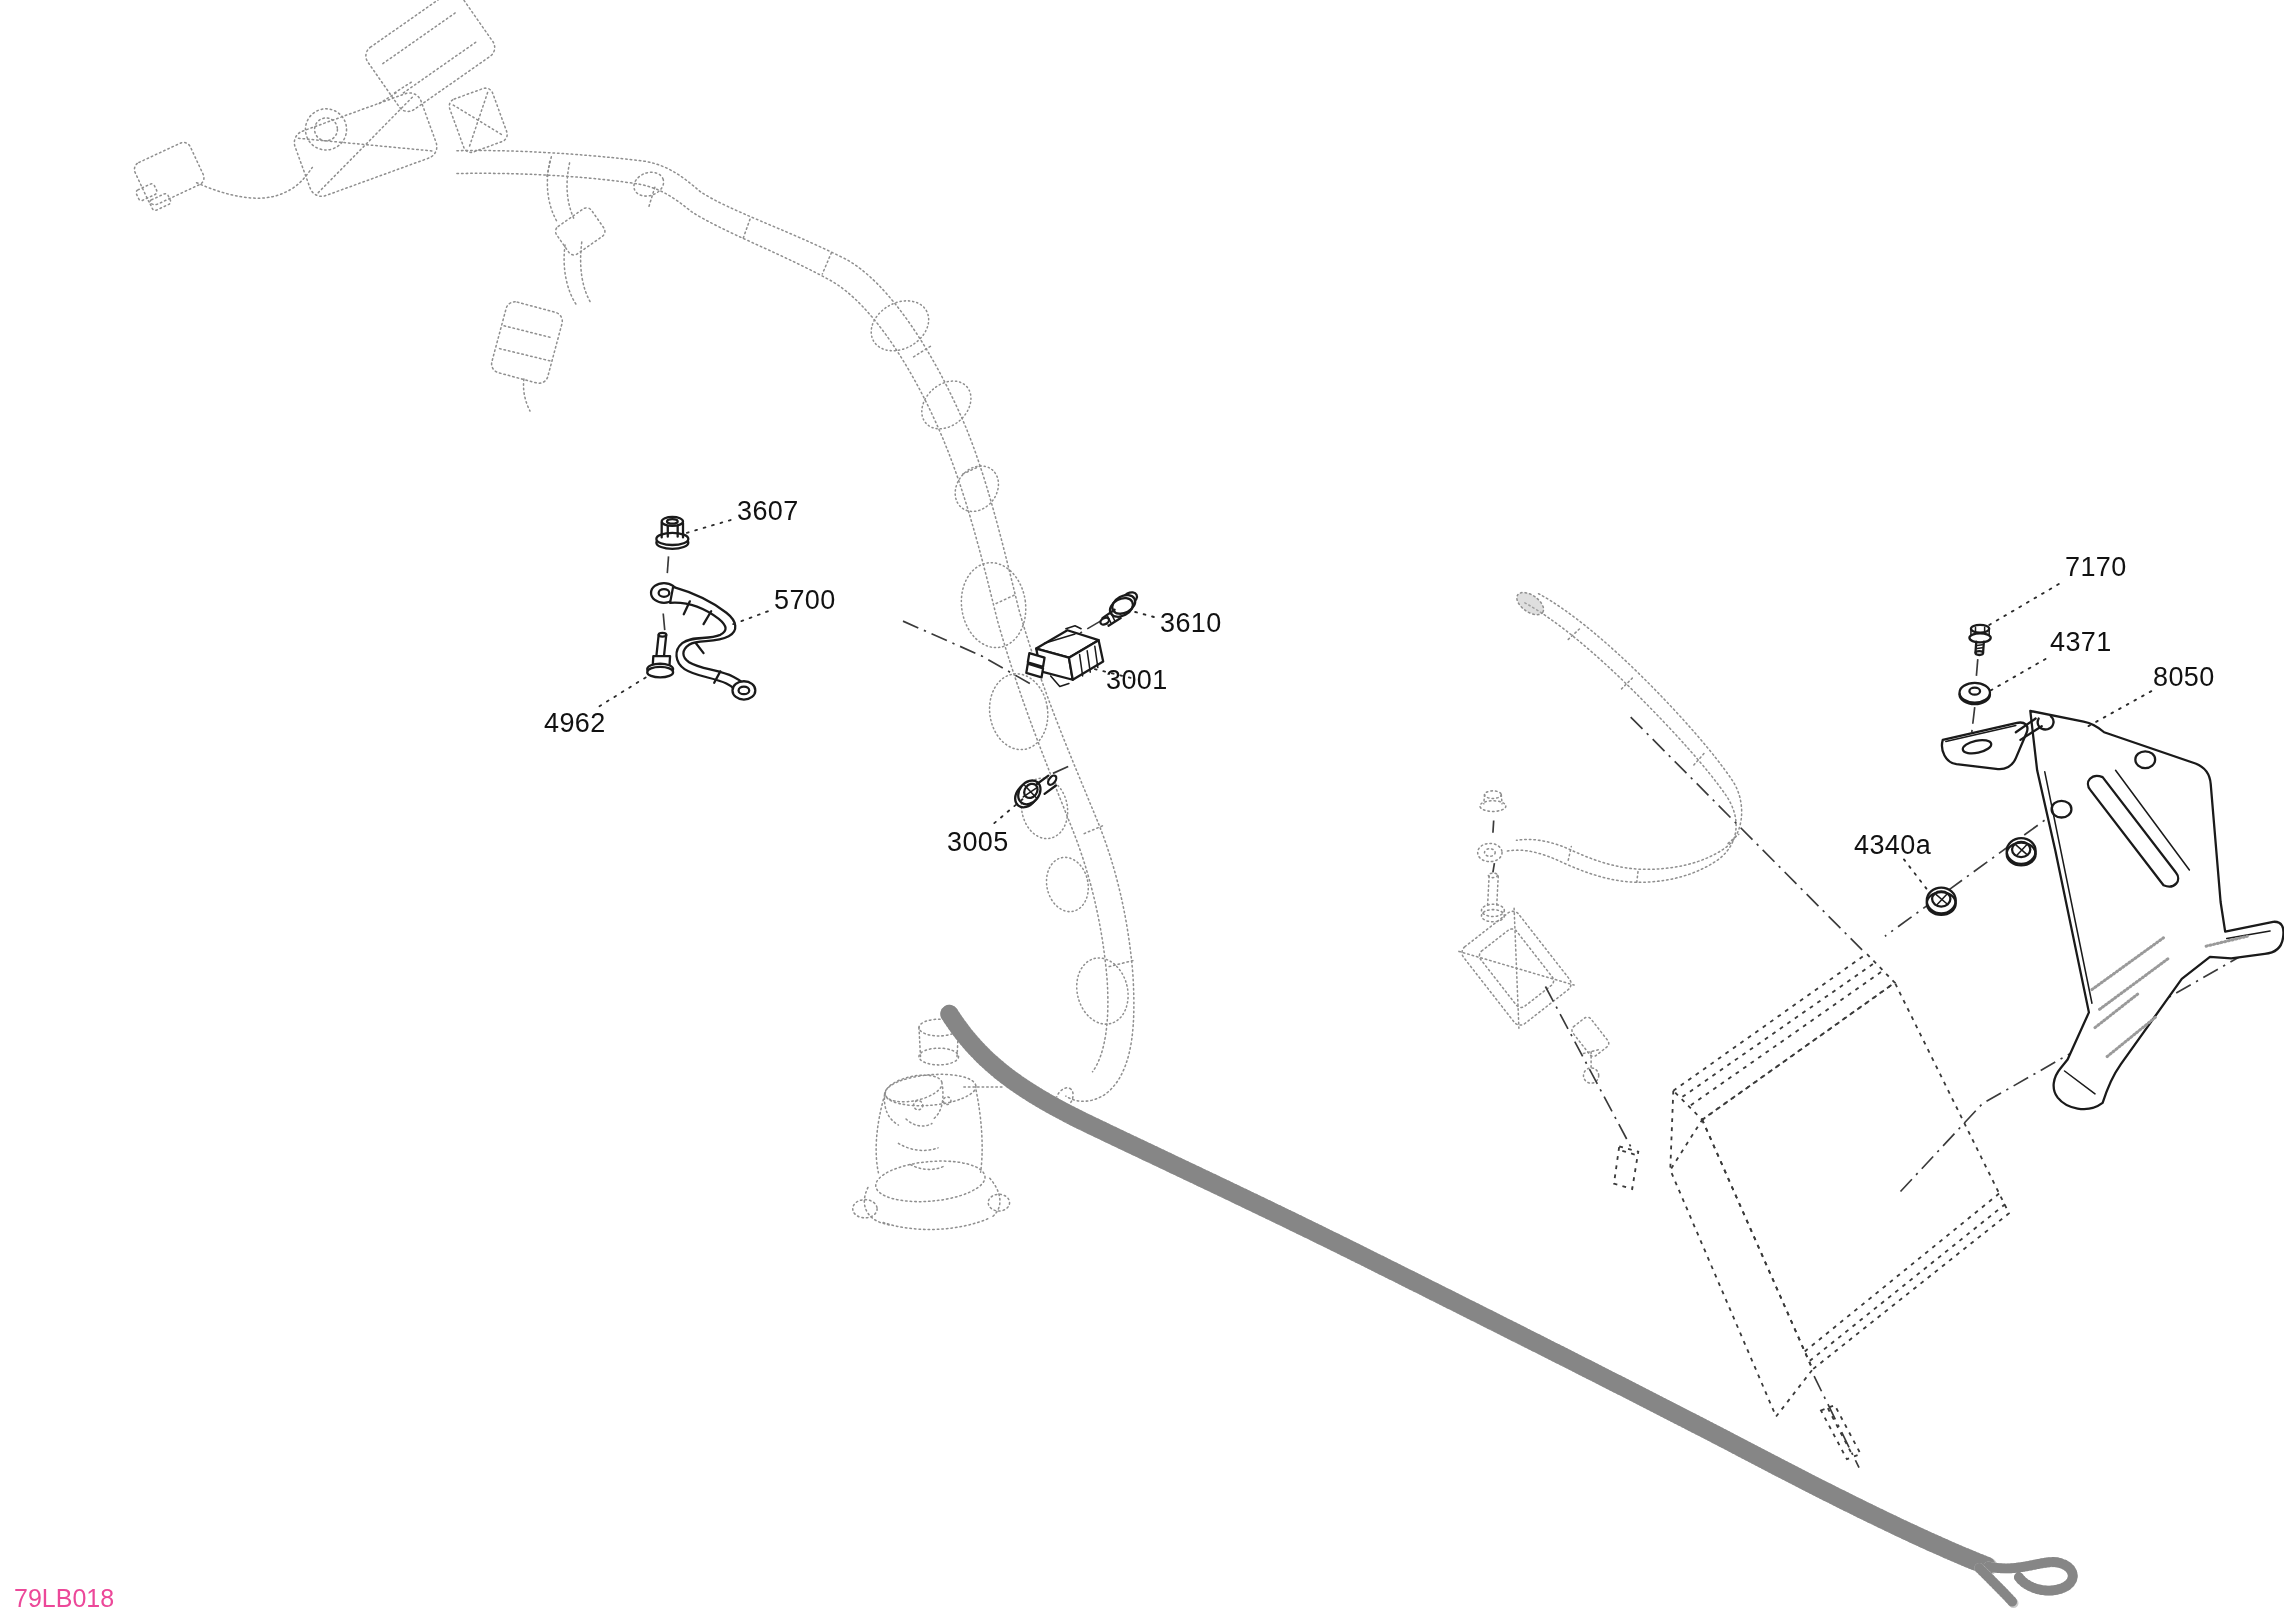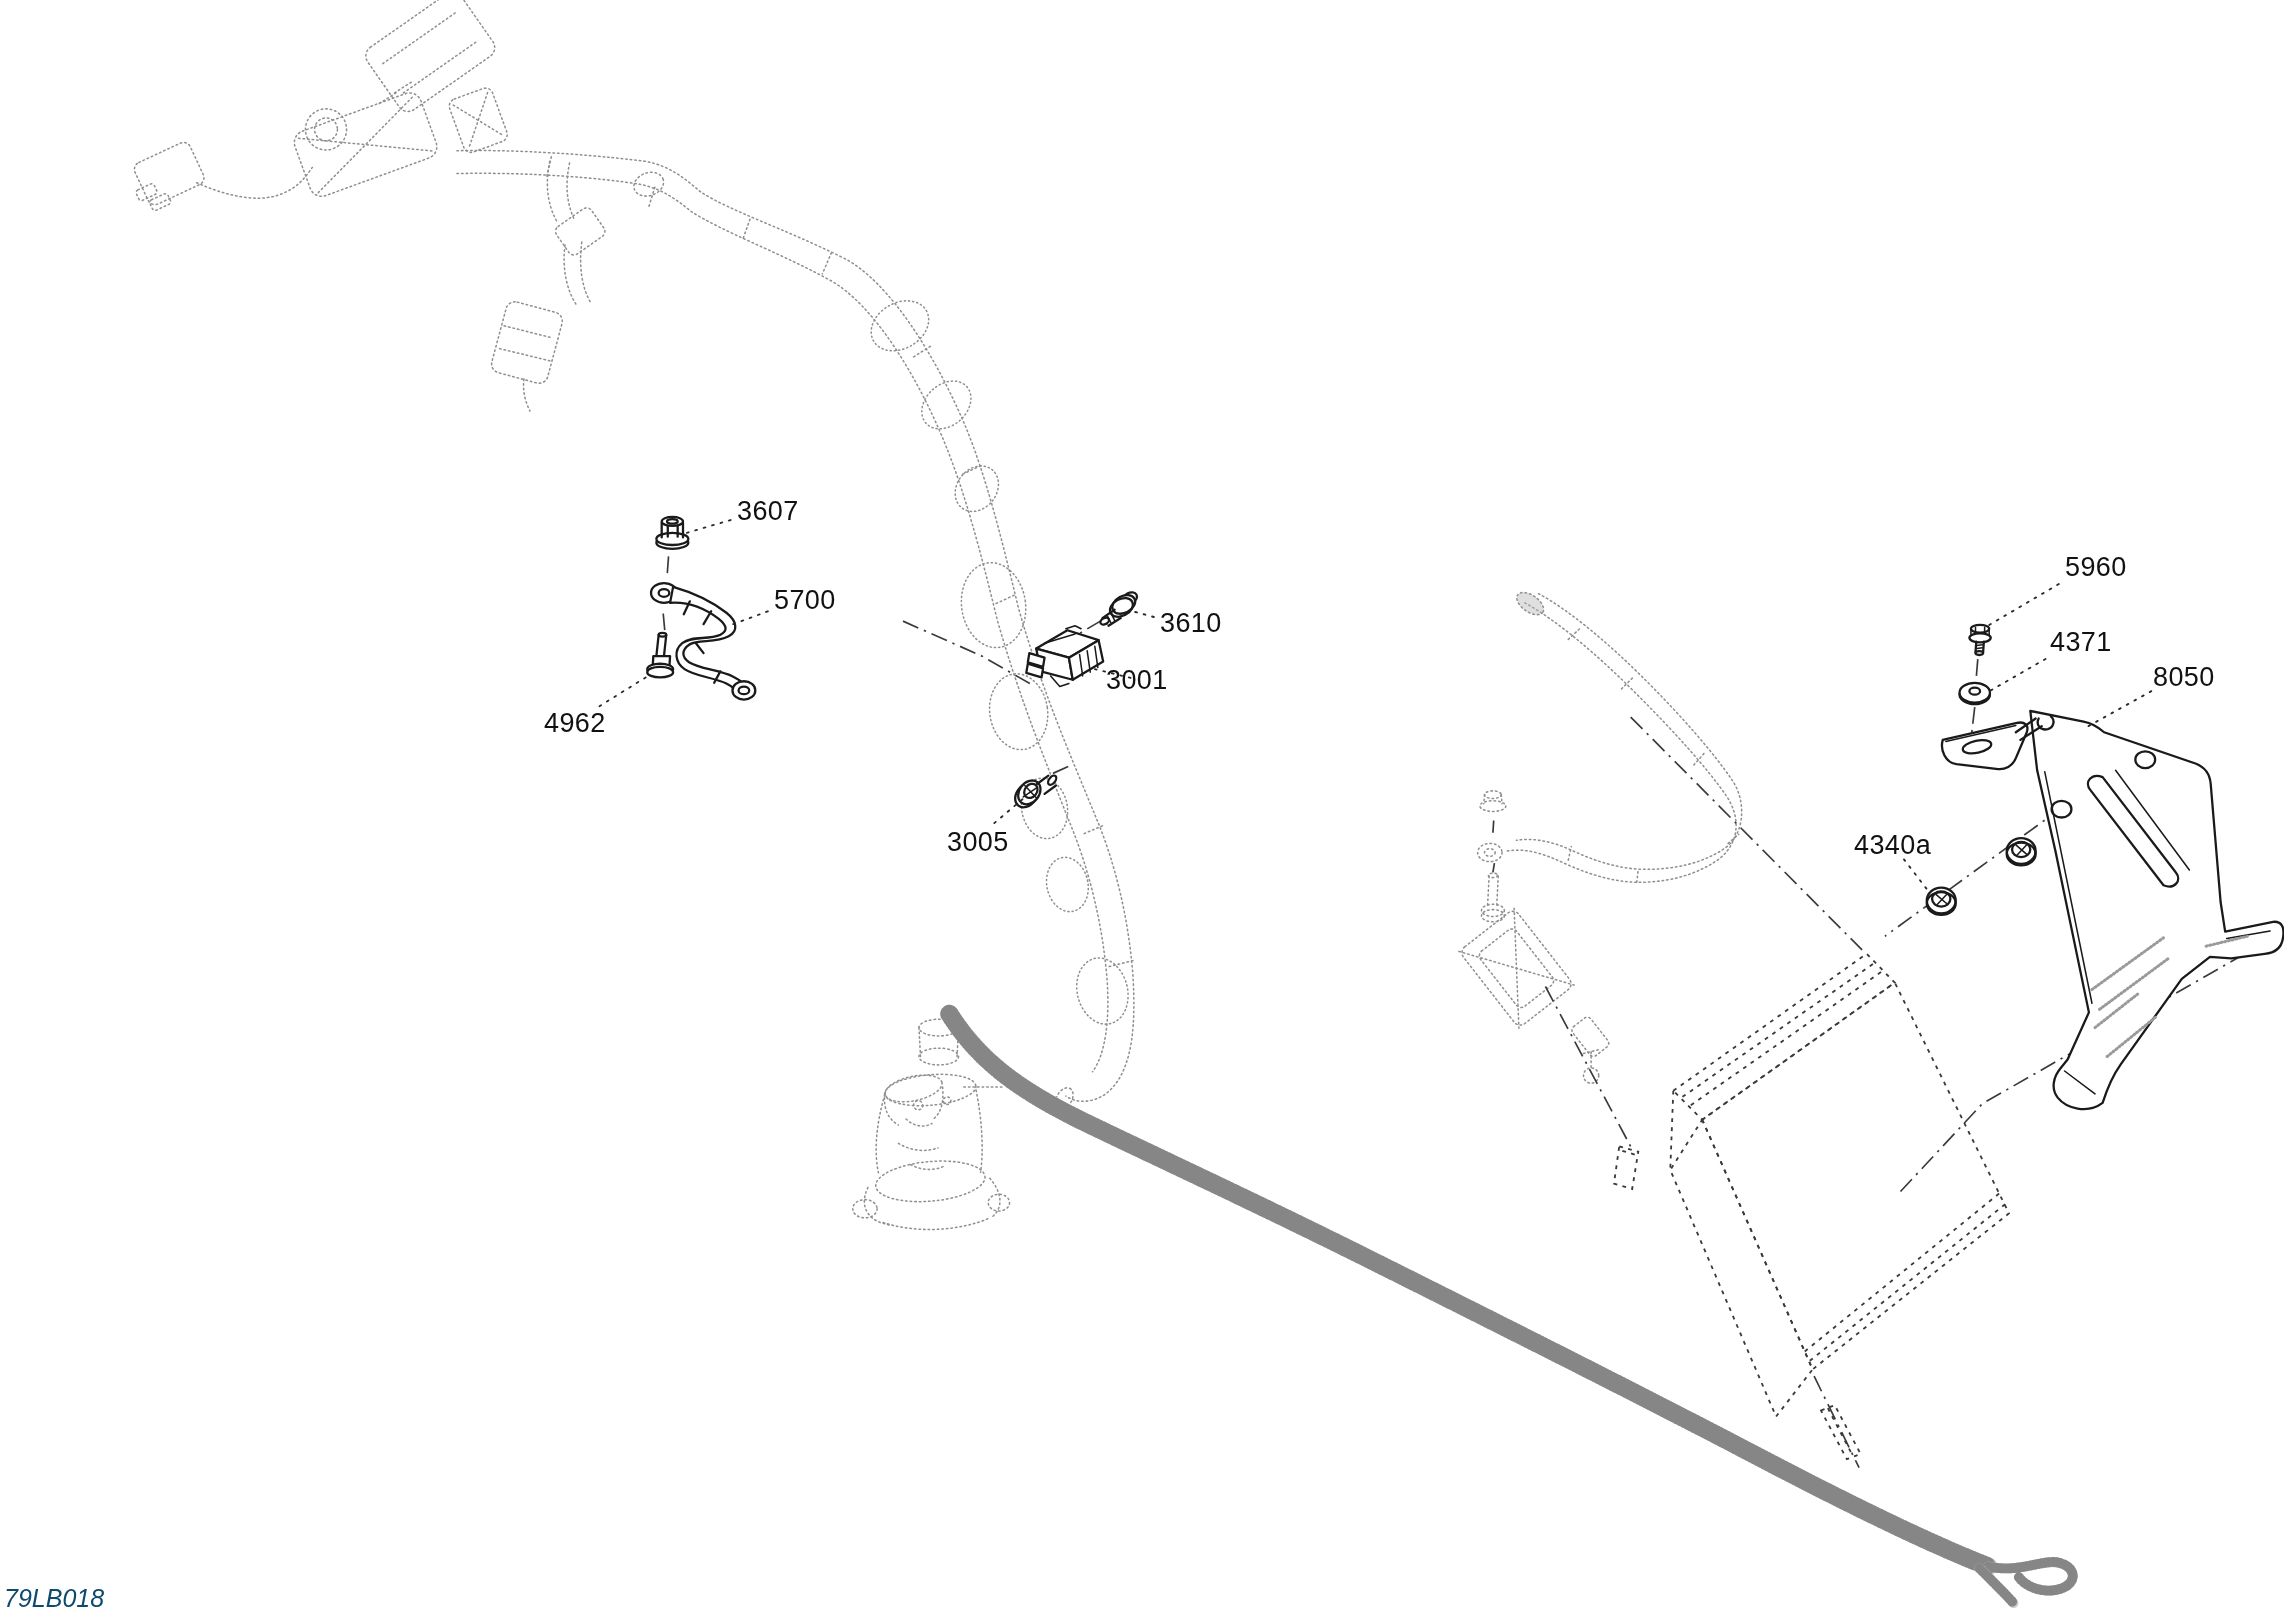--- a/index.html
+++ b/index.html
@@ -1,20 +1,20 @@
 <!DOCTYPE html>
 <html style="font-size:12px"><head>
 <meta charset="utf-8">
 <style>
   html,body{margin:0;padding:0;background:#fff;}
   .page{position:relative;width:2284px;height:1616px;background:#fff;overflow:hidden;
         font-family:"Liberation Sans",sans-serif;}
   .page svg{position:absolute;left:0;top:0;}
   .callout{position:absolute;font-size:27px;color:#111;letter-spacing:0.4px;white-space:nowrap;text-align:center;}
-  .figure-code{position:absolute;left:4px;top:1584px;font-size:25px;color:#0c4a6e;font-style:italic;}
+  .figure-code{position:absolute;left:14px;top:1584px;font-size:25px;color:#ec4899;}
 </style>
 </head>
 <body>
 
 <div class="page">
 
 <svg width="2284" height="1616" viewBox="0 0 3000 2123">
 
   <g stroke="#8f8f8f" fill="none" stroke-width="2" stroke-dasharray="2 4" stroke-linecap="round">
 
@@ -305,20 +305,20 @@
     <path d="M2501,1129 L2531,1168"></path>
   </g>
 </svg>
 
   <div class="callout" style="left:737px;top:496px">3607</div>
   <div class="callout" style="left:774px;top:585px">5700</div>
   <div class="callout" style="left:544px;top:708px">4962</div>
   <div class="callout" style="left:1160px;top:608px">3610</div>
   <div class="callout" style="left:1106px;top:665px">3001</div>
   <div class="callout" style="left:947px;top:827px">3005</div>
-  <div class="callout" style="left:2065px;top:552px">5960</div>
+  <div class="callout" style="left:2065px;top:552px">7170</div>
   <div class="callout" style="left:2050px;top:627px">4371</div>
   <div class="callout" style="left:2153px;top:662px">8050</div>
   <div class="callout" style="left:1854px;top:830px">4340a</div>
 
   <div class="figure-code">79LB018</div>
 </div>
 
 
 </body></html>

